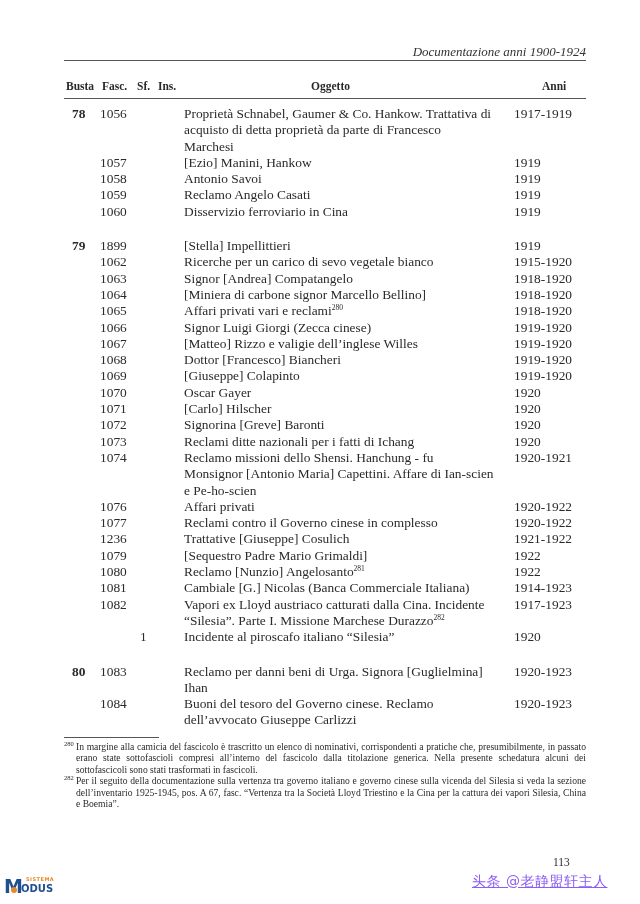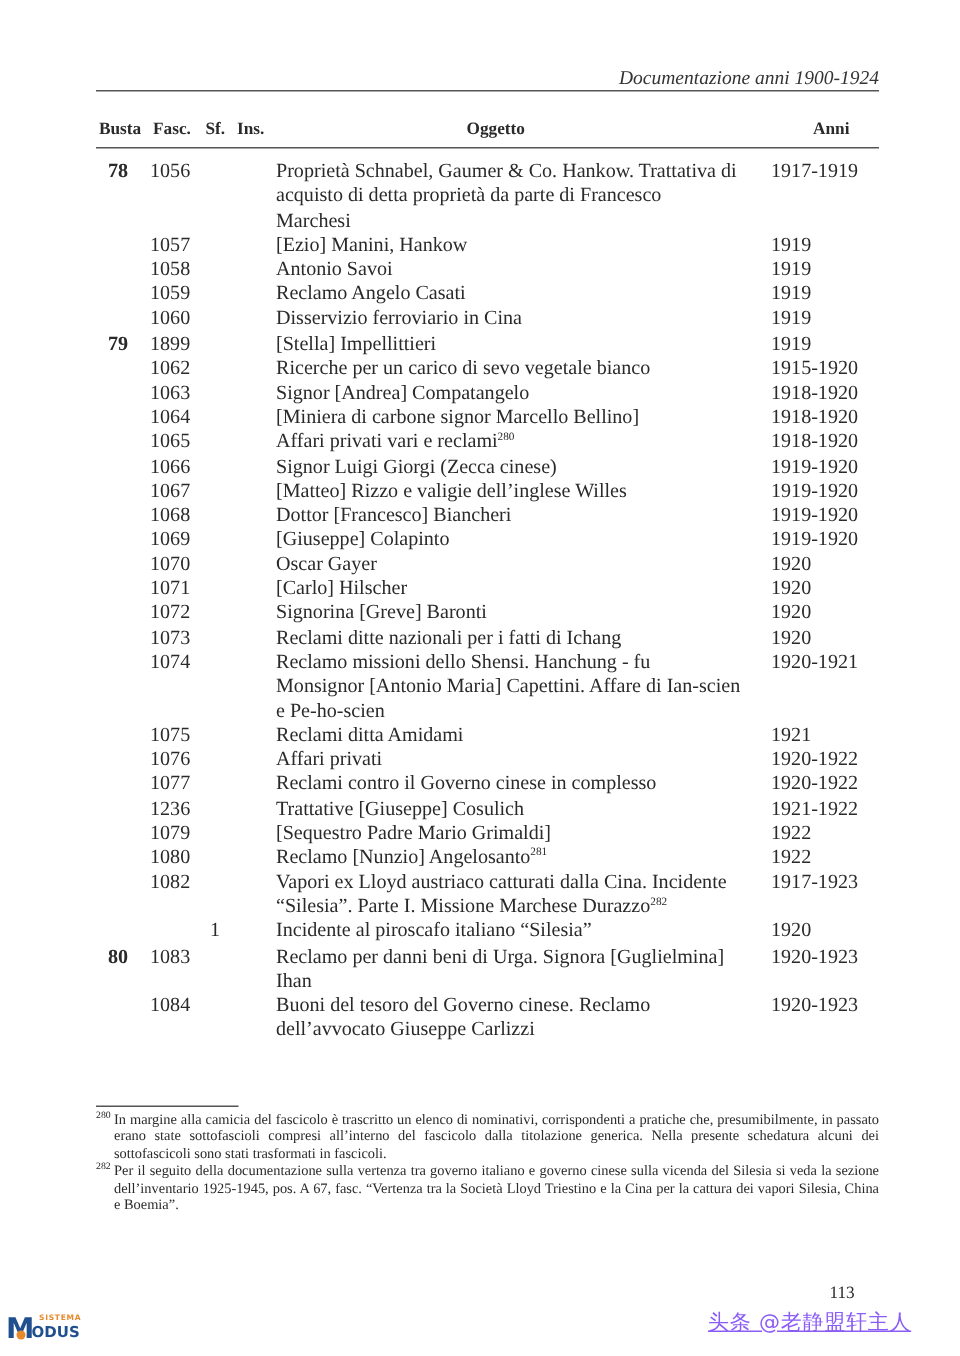--- a/index.html
+++ b/index.html
@@ -7,21 +7,21 @@
          font-family: "Liberation Serif", "DejaVu Serif", serif; color: #2a2a2a; }
   .running-head { position: absolute; left: 64px; width: 522px; top: 44px; text-align: right;
                   font-style: italic; font-size: 13px; color: #333; }
   .head-rule { position: absolute; left: 64px; width: 522px; top: 60px; border-top: 1px solid #555; }
   .thead { position: absolute; left: 64px; width: 522px; top: 80px; height: 16px;
            font-weight: bold; font-size: 11.5px; }
   .thead span { position: absolute; top: 0; }
   .th-rule { position: absolute; left: 64px; width: 522px; top: 98px; border-top: 1px solid #555; }
   .rows { position: absolute; left: 64px; width: 522px; top: 106px; font-size: 13.4px; line-height: 16.3px; }
   .row { position: relative; min-height: 16.3px; }
-  .row.gap { margin-top: 1px; }
+  .row.gap { margin-top: 18px; }
   .c-busta { position: absolute; left: 8px; width: 20px; font-weight: bold; text-align: left; }
   .c-fasc { position: absolute; left: 36px; }
   .c-ins { position: absolute; left: 76px; }
   .c-ogg { margin-left: 120px; width: 310px; }
   .c-anni { position: absolute; left: 450px; top: 0; }
   .c-ogg sup { font-size: 7.5px; vertical-align: 5px; line-height: 0; }
   .fn-rule { position: absolute; left: 64px; top: 737px; width: 95px; border-top: 1px solid #555; }
   .footnotes { position: absolute; left: 64px; width: 522px; top: 741px; font-size: 9.6px; line-height: 11.4px; text-align: justify; }
   .fn { position: relative; padding-left: 12px; }
   .fn sup { position: absolute; left: 0; top: 3px; font-size: 6.5px; line-height: 0; }
@@ -182,27 +182,20 @@
     </div>
     <div class="row">
       <span class="c-busta"></span>
       <span class="c-fasc">1074</span>
       <span class="c-ins"></span>
       <div class="c-ogg"><span>Reclamo missioni dello Shensi. Hanchung - fu Monsignor [Antonio Maria] Capettini. Affare di Ian-scien e Pe-ho-scien</span></div>
       <span class="c-anni">1920-1921</span>
     </div>
     <div class="row">
       <span class="c-busta"></span>
-      <span class="c-fasc">1075</span>
-      <span class="c-ins"></span>
-      <div class="c-ogg"><span>Reclami ditta Amidami</span></div>
-      <span class="c-anni">1921</span>
-    </div>
-    <div class="row">
-      <span class="c-busta"></span>
       <span class="c-fasc">1076</span>
       <span class="c-ins"></span>
       <div class="c-ogg"><span>Affari privati</span></div>
       <span class="c-anni">1920-1922</span>
     </div>
     <div class="row">
       <span class="c-busta"></span>
       <span class="c-fasc">1077</span>
       <span class="c-ins"></span>
       <div class="c-ogg"><span>Reclami contro il Governo cinese in complesso</span></div>
@@ -221,20 +214,27 @@
       <span class="c-ins"></span>
       <div class="c-ogg"><span>[Sequestro Padre Mario Grimaldi]</span></div>
       <span class="c-anni">1922</span>
     </div>
     <div class="row">
       <span class="c-busta"></span>
       <span class="c-fasc">1080</span>
       <span class="c-ins"></span>
       <div class="c-ogg"><span>Reclamo [Nunzio] Angelosanto</span><sup>281</sup></div>
       <span class="c-anni">1922</span>
+    </div>
+    <div class="row">
+      <span class="c-busta"></span>
+      <span class="c-fasc">1081</span>
+      <span class="c-ins"></span>
+      <div class="c-ogg"><span>Cambiale [G.] Nicolas (Banca Commerciale Italiana)</span></div>
+      <span class="c-anni">1914-1923</span>
     </div>
     <div class="row">
       <span class="c-busta"></span>
       <span class="c-fasc">1082</span>
       <span class="c-ins"></span>
       <div class="c-ogg"><span>Vapori ex Lloyd austriaco catturati dalla Cina. Incidente “Silesia”. Parte I. Missione Marchese Durazzo</span><sup>282</sup></div>
       <span class="c-anni">1917-1923</span>
     </div>
     <div class="row">
       <span class="c-busta"></span>

